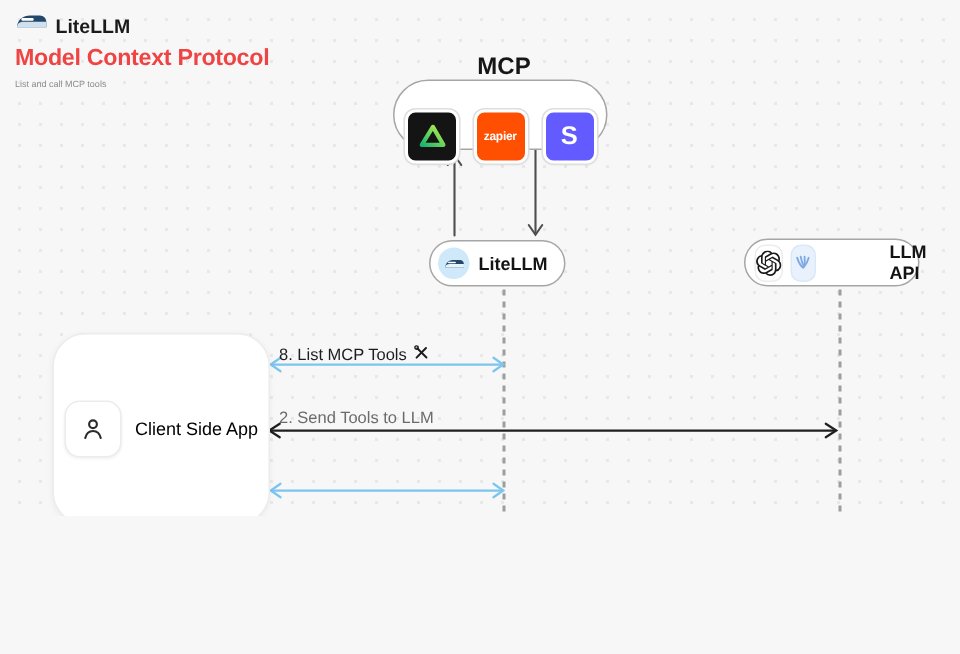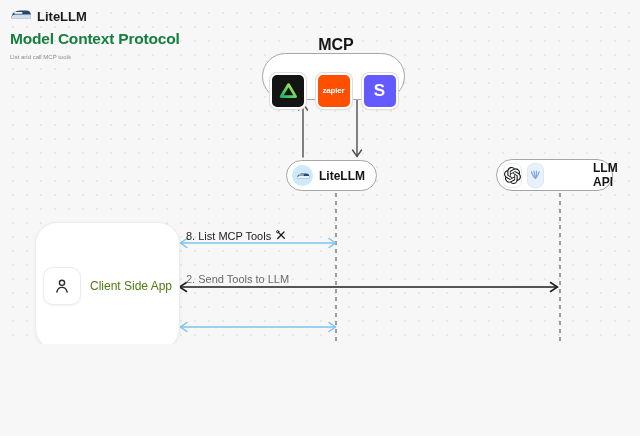--- a/index.html
+++ b/index.html
@@ -5,21 +5,21 @@
   html,body{margin:0;padding:0;background:#f7f7f8;}
   .canvas{position:relative;width:640px;height:344px;background:#f7f7f8;overflow:hidden;
           font-family:"Liberation Sans", sans-serif;color:#161616;}
   .dots{position:absolute;inset:0;
         background-image:radial-gradient(circle,#dcdcdc 1px,transparent 1.2px);
         background-size:14px 14px;background-position:6px 6px;opacity:.55;}
   .abs{position:absolute;}
   
   .brand{left:10px;top:7px;display:flex;align-items:center;gap:5px;}
   .brand-label{font-size:13px;font-weight:700;color:#1b1b1b;}
-  .title{left:10px;top:30px;font-size:15.5px;font-weight:800;letter-spacing:-.2px;color:#15803d;}
+  .title{left:10px;top:30px;font-size:15.5px;font-weight:800;letter-spacing:-.2px;color:#ef4444;}
   .subtitle{left:10px;top:54px;font-size:6px;color:#8b8b8b;}
   
   .pill{background:#fff;border:1px solid #a6a6a6;border-radius:24px;display:flex;align-items:center;}
   .mcp-label{left:300px;top:36px;width:72px;text-align:center;font-size:16px;font-weight:600;}
   .mcp-pill{left:262px;top:53px;width:141px;height:45px;gap:10px;justify-content:center;}
   .tool-tile{width:32px;height:32px;border-radius:7px;border:2px solid #fff;
              box-shadow:0 0 0 1px #dedede,0 1px 2px rgba(0,0,0,.08);
              display:flex;align-items:center;justify-content:center;overflow:hidden;margin-top:28px;}
   .tile-black{background:#141414;}
   .tile-zapier{background:#ff4f00;}
@@ -34,21 +34,21 @@
   .chip{width:23px;height:23px;border-radius:7px;border:1px solid #ececec;background:#fff;
         display:flex;align-items:center;justify-content:center;}
   .chip-blue{background:#e8f1fc;border-color:#dbe8f8;}
   .llmapi-label{font-size:12px;font-weight:600;color:#141414;padding-left:44px;}
   
   .client-card{left:35px;top:222px;width:143px;height:126px;background:#fff;border:1px solid #ececec;
                border-radius:22px;box-shadow:0 1px 4px rgba(0,0,0,.05);
                display:flex;align-items:center;justify-content:center;gap:9px;}
   .client-icon-tile{width:36px;height:36px;border-radius:10px;border:1px solid #ececec;
                     box-shadow:0 1px 2px rgba(0,0,0,.06);display:flex;align-items:center;justify-content:center;background:#fff;}
-  .client-label{font-size:12px;font-weight:500;color:#4d7c0f;}
+  .client-label{font-size:12px;font-weight:500;color:#000000;}
   
   .msg{display:flex;align-items:center;gap:4px;font-size:11px;white-space:nowrap;}
   .msg-1{left:186px;top:229px;color:#1d1d1d;font-weight:500;}
   .msg-2{left:186px;top:273px;color:#6b6b6b;font-weight:500;}
   .msg-3{left:186px;top:313px;color:#1d1d1d;font-weight:500;}
   .overlay{position:absolute;left:0;top:0;pointer-events:none;}
 </style>
 </head>
 <body>
 

